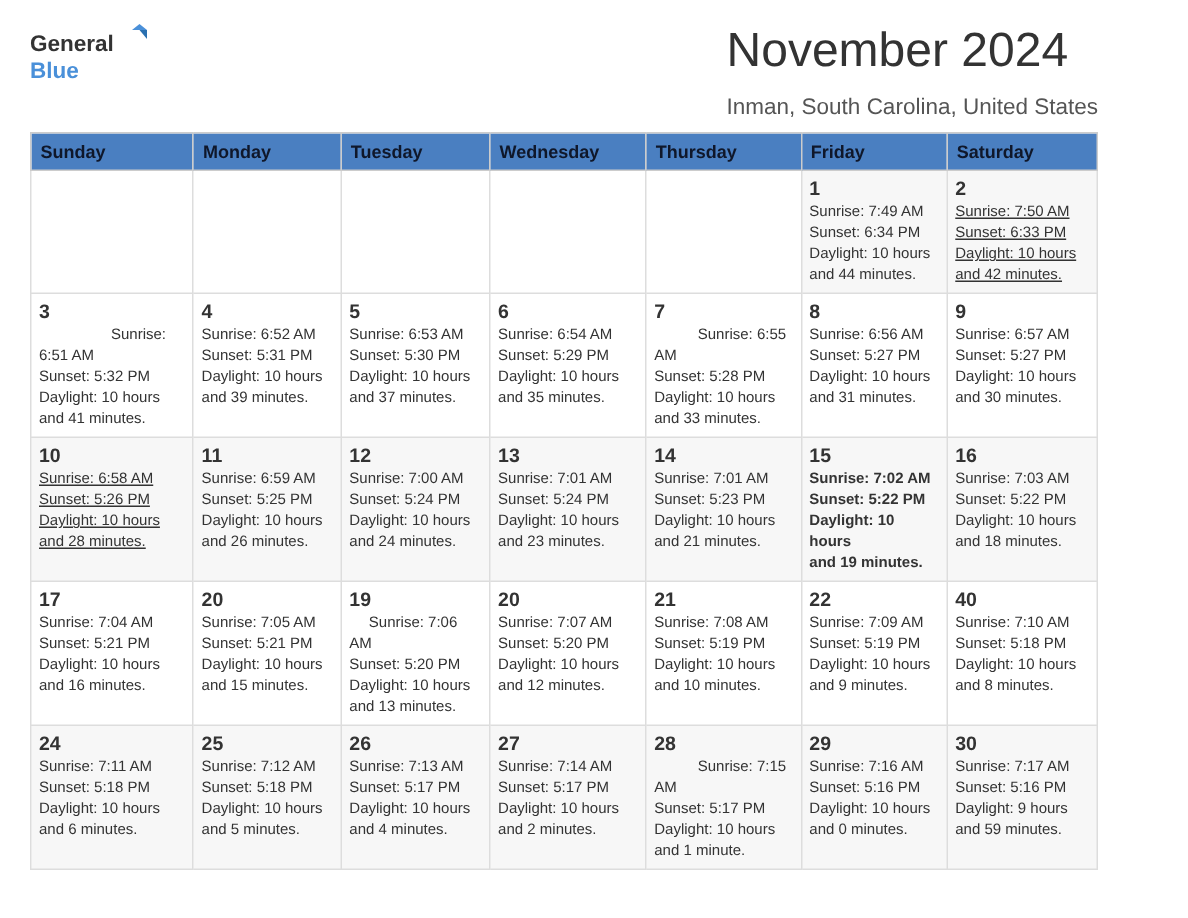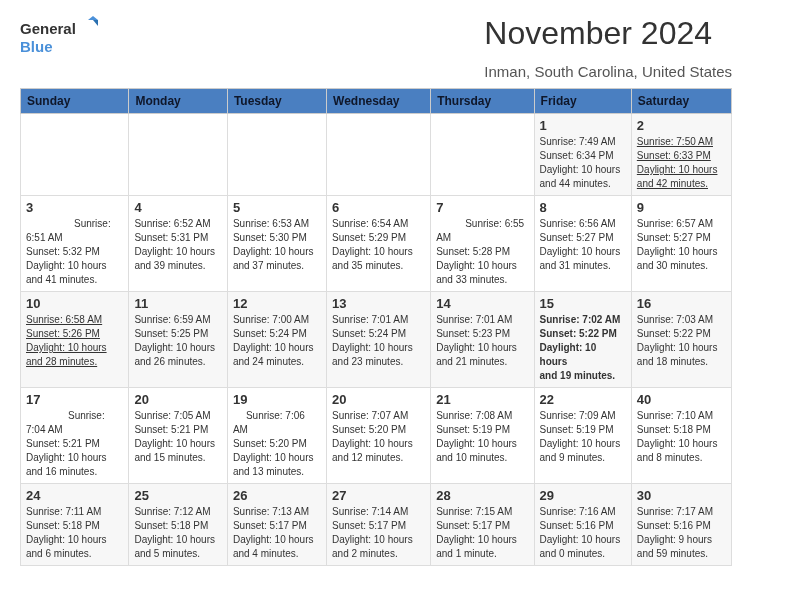--- a/index.html
+++ b/index.html
@@ -182,21 +182,21 @@
           <td><span class="day-num">15</span><span class="cell-text" style="white-space: pre-line; font-weight: bold;">Sunrise: 7:02 AM
 Sunset: 5:22 PM
 Daylight: 10 hours
 and 19 minutes.</span></td>
           <td><span class="day-num">16</span><span class="cell-text" style="white-space: pre-line;">Sunrise: 7:03 AM
 Sunset: 5:22 PM
 Daylight: 10 hours
 and 18 minutes.</span></td>
         </tr>
         <tr>
-          <td><span class="day-num">17</span><span class="cell-text" style="white-space: pre-line; margin-left: 42px;">Sunrise: 7:04 AM
+          <td><span class="day-num">17</span><span class="cell-text" style="white-space: pre-line;">Sunrise: 7:04 AM
 Sunset: 5:21 PM
 Daylight: 10 hours
 and 16 minutes.</span></td>
           <td><span class="day-num">20</span><span class="cell-text" style="white-space: pre-line;">Sunrise: 7:05 AM
 Sunset: 5:21 PM
 Daylight: 10 hours
 and 15 minutes.</span></td>
           <td><span class="day-num">19</span><span class="cell-text" style="white-space: pre-line; margin-left: 13px;">Sunrise: 7:06 AM
 Sunset: 5:20 PM
 Daylight: 10 hours
@@ -228,21 +228,21 @@
 Daylight: 10 hours
 and 5 minutes.</span></td>
           <td><span class="day-num">26</span><span class="cell-text" style="white-space: pre-line;">Sunrise: 7:13 AM
 Sunset: 5:17 PM
 Daylight: 10 hours
 and 4 minutes.</span></td>
           <td><span class="day-num">27</span><span class="cell-text" style="white-space: pre-line;">Sunrise: 7:14 AM
 Sunset: 5:17 PM
 Daylight: 10 hours
 and 2 minutes.</span></td>
-          <td><span class="day-num">28</span><span class="cell-text" style="white-space: pre-line;">Sunrise: 7:15 AM
+          <td><span class="day-num">28</span><span class="cell-text" style="white-space: pre-line; margin-left: 29px;">Sunrise: 7:15 AM
 Sunset: 5:17 PM
 Daylight: 10 hours
 and 1 minute.</span></td>
           <td><span class="day-num">29</span><span class="cell-text" style="white-space: pre-line;">Sunrise: 7:16 AM
 Sunset: 5:16 PM
 Daylight: 10 hours
 and 0 minutes.</span></td>
           <td><span class="day-num">30</span><span class="cell-text" style="white-space: pre-line;">Sunrise: 7:17 AM
 Sunset: 5:16 PM
 Daylight: 9 hours

